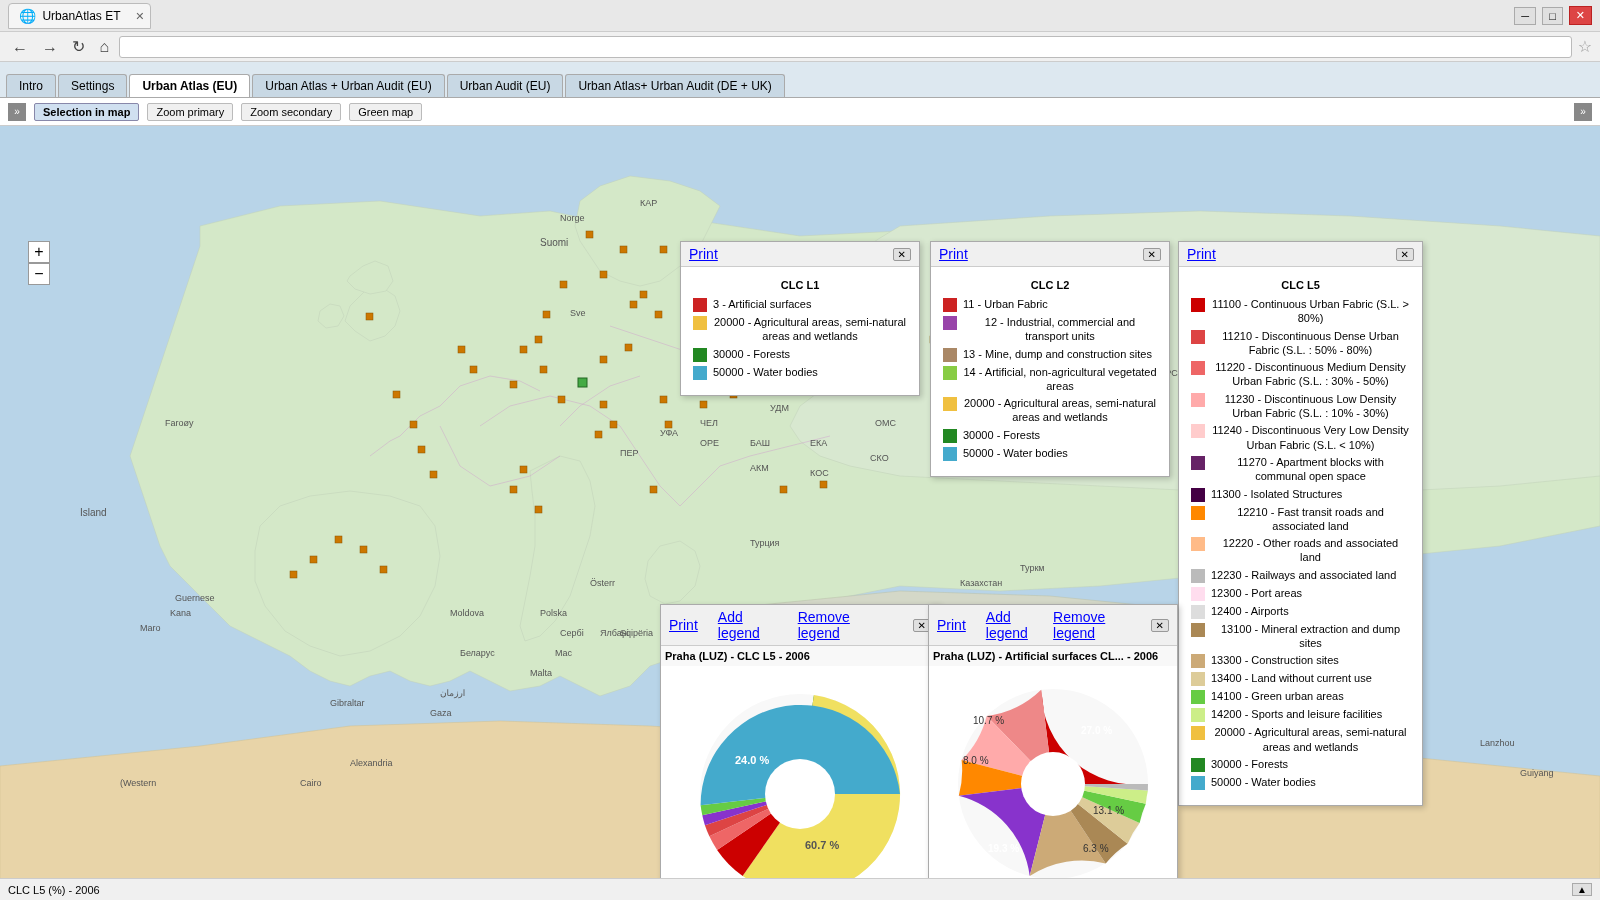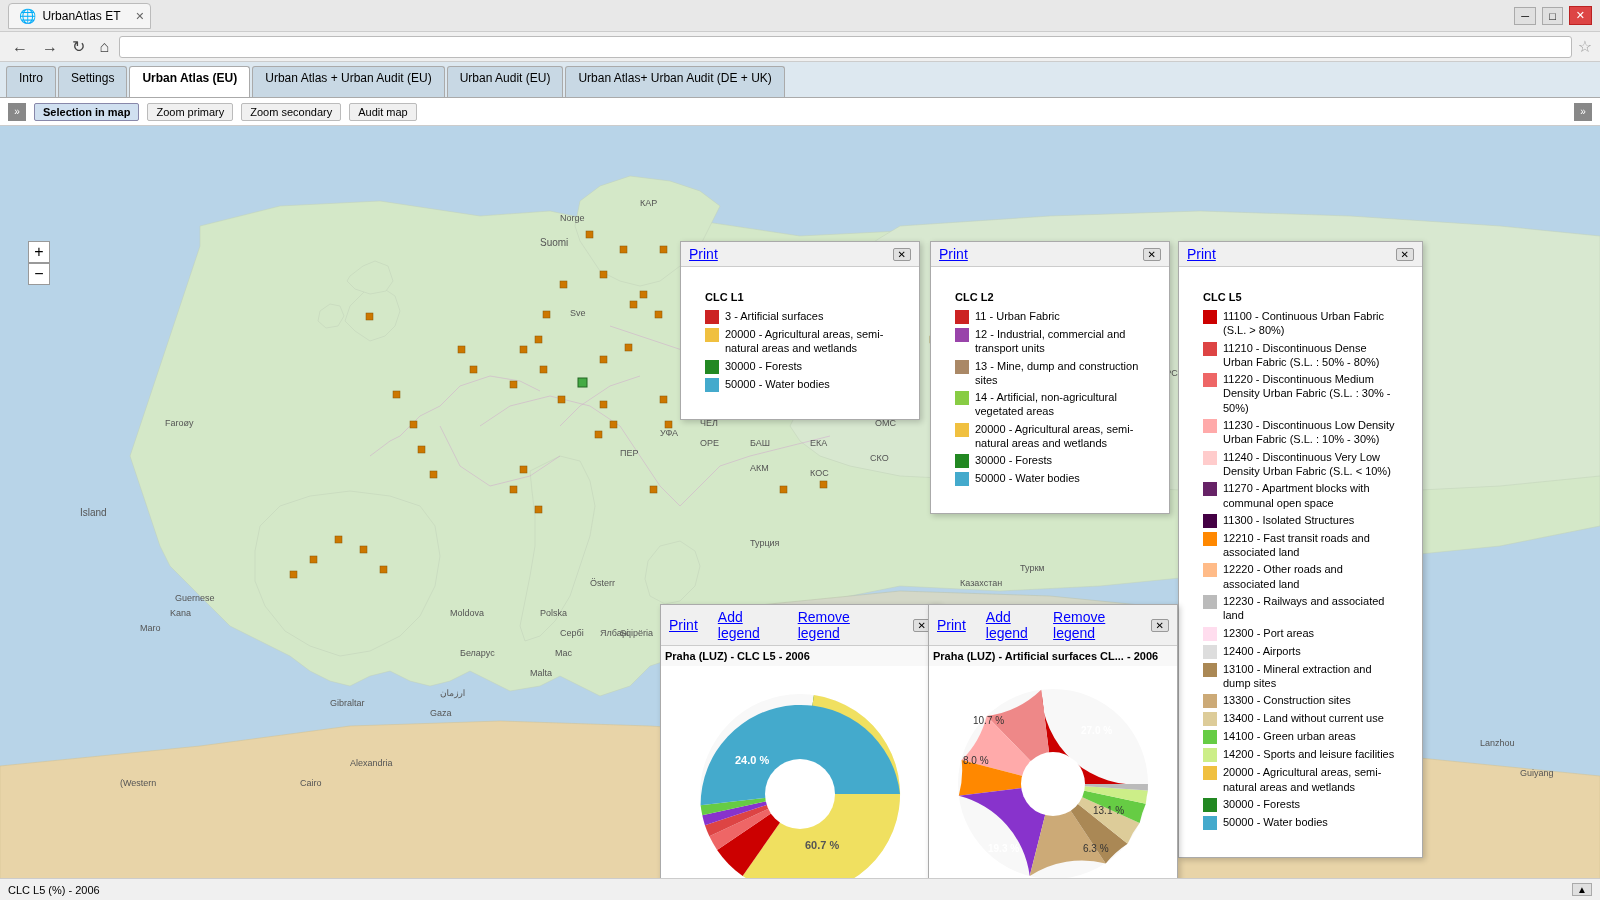--- a/index.html
+++ b/index.html
@@ -8,21 +8,21 @@
     
     .browser-bar { background: #e8e8e8; border-bottom: 1px solid #ccc; padding: 4px 8px; display: flex; align-items: center; gap: 6px; height: 32px; }
     .browser-title { background: #f5f5f5; border: 1px solid #bbb; border-radius: 4px 4px 0 0; padding: 4px 30px 4px 10px; font-size: 12px; position: relative; display: inline-flex; align-items: center; gap: 6px; }
     .browser-title .close-x { position: absolute; right: 6px; top: 50%; transform: translateY(-50%); color: #666; cursor: pointer; font-size: 11px; }
     .nav-bar { background: #f0f0f0; border-bottom: 1px solid #ccc; padding: 3px 8px; display: flex; align-items: center; gap: 6px; height: 30px; }
     .nav-btn { background: none; border: none; cursor: pointer; font-size: 16px; color: #444; padding: 2px 4px; }
     .address-bar { flex: 1; border: 1px solid #bbb; border-radius: 3px; padding: 2px 8px; font-size: 12px; background: white; height: 22px; }
     .star-btn { font-size: 16px; color: #999; }
 
     
-    .app-tabs { background: #dde8f0; border-bottom: 1px solid #aaa; padding: 4px 6px 0; display: flex; gap: 2px; height: 36px; }
+    .app-tabs { background: #dde8f0; border-bottom: 1px solid #aaa; padding: 4px 6px 0; display: flex; align-items: flex-end; gap: 2px; height: 36px; }
     .app-tab { padding: 4px 12px; border: 1px solid #aaa; border-bottom: none; border-radius: 3px 3px 0 0; font-size: 12px; cursor: pointer; background: #c8d8e4; }
     .app-tab.active { background: white; font-weight: bold; }
 
     
     .toolbar { background: white; border-bottom: 1px solid #ccc; padding: 4px 8px; display: flex; align-items: center; gap: 8px; height: 28px; }
     .toolbar-btn { padding: 2px 8px; border: 1px solid #bbb; border-radius: 2px; background: #f0f0f0; cursor: pointer; font-size: 11px; }
     .toolbar-btn.active { background: #d0e0f0; border-color: #88a; font-weight: bold; }
     .sidebar-toggle { background: #888; color: white; border: none; width: 18px; height: 18px; cursor: pointer; font-size: 10px; display: flex; align-items: center; justify-content: center; }
 
     
@@ -31,21 +31,21 @@
     
     .map-bg { position: absolute; inset: 0; background: #b8d4e8; }
 
     
     .map-svg { position: absolute; inset: 0; width: 100%; height: 100%; }
 
     
     .panel { position: absolute; background: white; border: 1px solid #aaa; box-shadow: 2px 2px 6px rgba(0,0,0,0.2); min-width: 220px; }
     .panel-header { background: #f0f0f0; border-bottom: 1px solid #ccc; padding: 4px 8px; display: flex; align-items: center; justify-content: space-between; }
     .panel-close { background: none; border: 1px solid #999; border-radius: 2px; cursor: pointer; font-size: 10px; padding: 0 4px; background: #e0e0e0; }
-    .panel-body { padding: 24px; }
+    .panel-body { padding: 12px; text-align: center; }
     .panel-title { font-size: 11px; font-weight: bold; margin-bottom: 6px; }
     .legend-item { display: flex; align-items: flex-start; gap: 6px; margin-bottom: 3px; font-size: 11px; line-height: 1.3; }
     .legend-color { width: 14px; height: 14px; flex-shrink: 0; margin-top: 1px; }
     .print-link { color: blue; text-decoration: underline; cursor: pointer; font-size: 14px; margin-right: 8px; }
 
     
     .zoom-controls { position: absolute; left: 28px; top: 115px; display: flex; flex-direction: column; }
     .zoom-btn { width: 22px; height: 22px; background: white; border: 1px solid #999; cursor: pointer; font-size: 16px; display: flex; align-items: center; justify-content: center; line-height: 1; }
 
     
@@ -92,21 +92,21 @@
   <div class="app-tab">Urban Atlas + Urban Audit (EU)</div>
   <div class="app-tab">Urban Audit (EU)</div>
   <div class="app-tab">Urban Atlas+ Urban Audit (DE + UK)</div>
 </div>
 
 <div class="toolbar">
   <button class="sidebar-toggle">»</button>
   <button class="toolbar-btn active">Selection in map</button>
   <button class="toolbar-btn">Zoom primary</button>
   <button class="toolbar-btn">Zoom secondary</button>
-  <button class="toolbar-btn">Audit map</button>
+  <button class="toolbar-btn">Green map</button>
   <div style="flex:1"></div>
   <button class="sidebar-toggle" style="float:right">»</button>
 </div>
 
 <div class="main-area">
 
   <div class="map-bg"></div>
 
   <svg class="map-svg" viewBox="0 0 1600 800" xmlns="http://www.w3.org/2000/svg">
 

